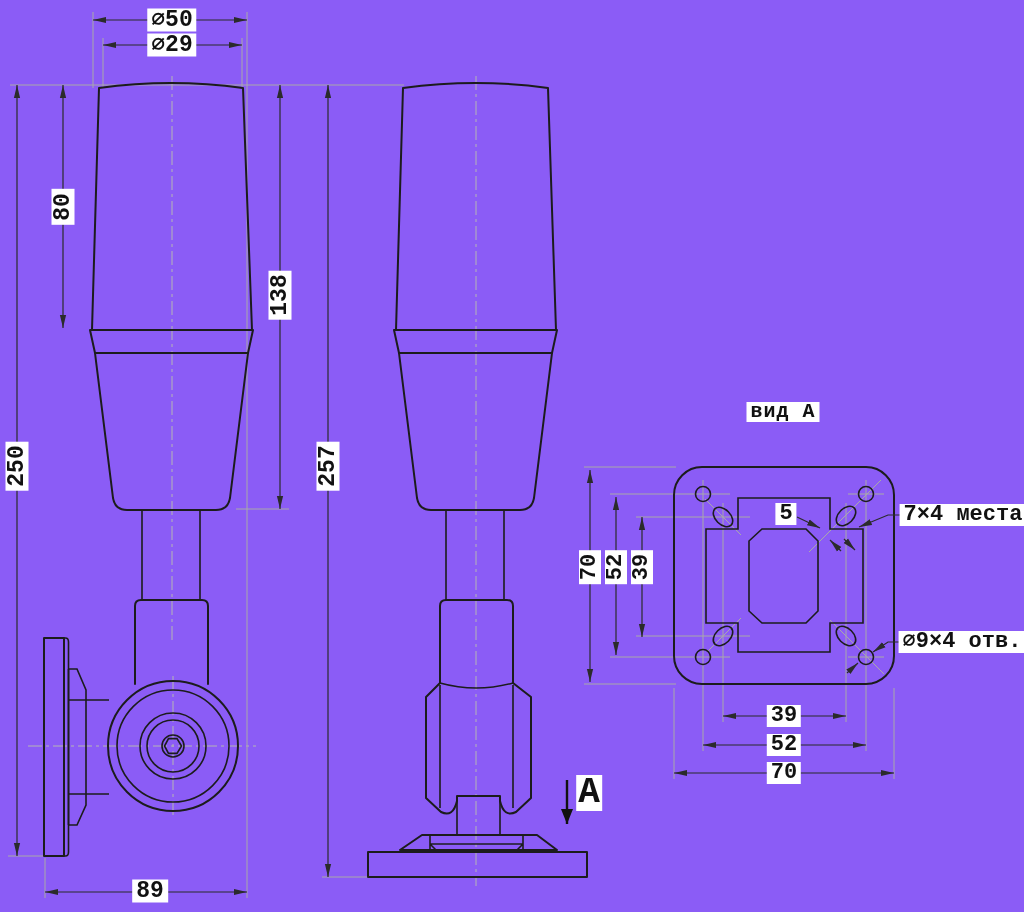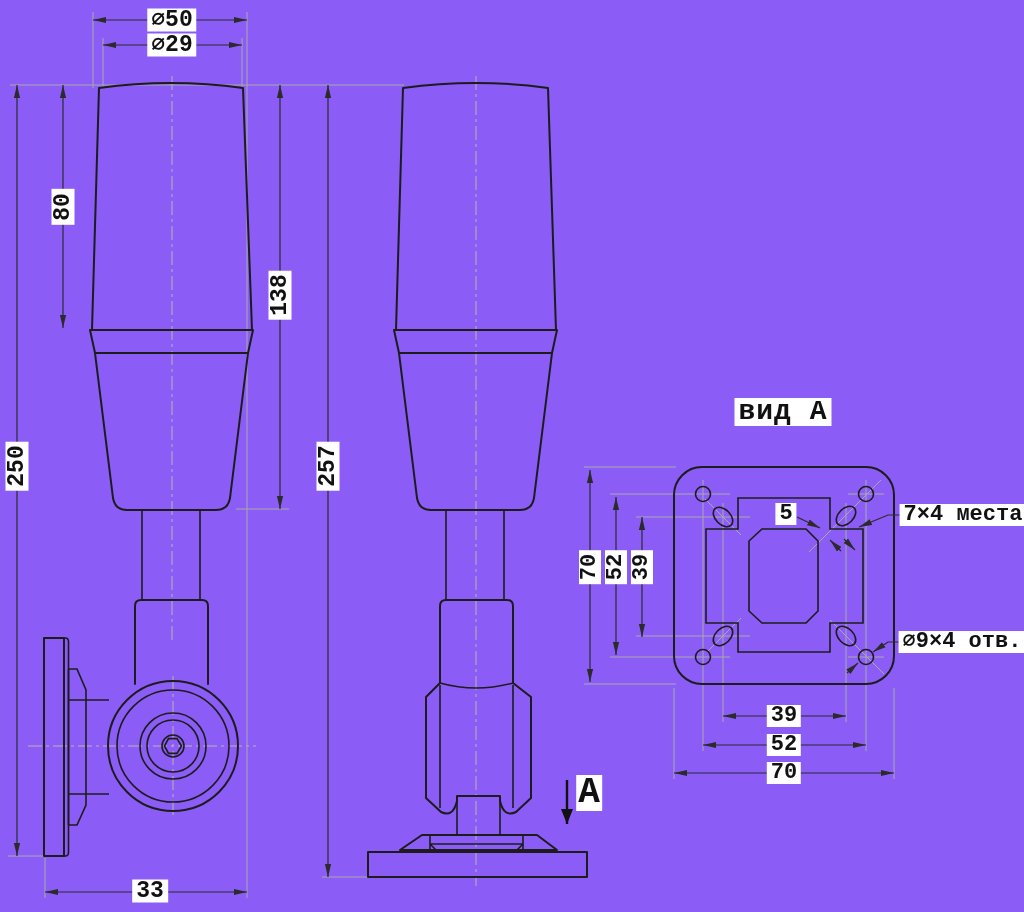--- a/index.html
+++ b/index.html
@@ -9,21 +9,21 @@
   .obj{stroke:#1c1c1c;stroke-width:2;fill:none;stroke-linejoin:round;stroke-linecap:round;}
   .obj2{stroke:#1c1c1c;stroke-width:1.6;fill:none;}
   .dim{stroke:#2b2b2b;stroke-width:1.2;fill:none;}
   .dimb{stroke:#111;stroke-width:2.4;fill:none;}
   .ext{stroke:#a9a9a9;stroke-width:1;fill:none;}
   .cl{stroke:#b5b5b5;stroke-width:1;fill:none;stroke-dasharray:14 4 3 4;}
   .lbl{position:absolute;transform:translate(-50%,-50%);font-weight:bold;font-size:23px;
        line-height:1;color:#111;background:#fff;padding:0 4px;white-space:nowrap;}
   .rot{transform:translate(-50%,-50%) rotate(-90deg);}
   .sm{font-size:22px;}
-  .title{font-size:28px;letter-spacing:1px;text-align:right;}
+  .title{font-size:20px;letter-spacing:1px;text-align:right;}
   .biga{font-size:36px;padding:0 2px;}
 </style>
 </head>
 <body>
 
 <div id="stage">
 <svg width="1024" height="912" viewBox="0 0 1024 912">
   <defs>
     <marker id="ar" markerUnits="userSpaceOnUse" markerWidth="14" markerHeight="9" refX="13" refY="4.5" orient="auto-start-reverse">
       <path d="M0,1.4 L13,4.5 L0,7.6 Z" fill="#2b2b2b"></path>
@@ -144,21 +144,21 @@
 
   <path class="dimb" d="M567,780 V 824" marker-end="url(#arb)"></path>
 </svg>
 
   <div class="lbl" style="left:172px;top:20px">∅50</div>
   <div class="lbl" style="left:172px;top:45px">∅29</div>
   <div class="lbl rot" style="left:63px;top:207px">80</div>
   <div class="lbl rot" style="left:17px;top:466px">250</div>
   <div class="lbl rot" style="left:280px;top:295px">138</div>
   <div class="lbl rot" style="left:328px;top:466px">257</div>
-  <div class="lbl" style="left:150px;top:891px">33</div>
+  <div class="lbl" style="left:150px;top:891px">89</div>
 
   <div class="lbl title" style="left:783px;top:412px">вид А</div>
   <div class="lbl biga" style="left:589px;top:793px">A</div>
 
   <div class="lbl sm" style="left:786px;top:514px">5</div>
   <div class="lbl sm" style="left:963px;top:515px">7×4 места</div>
   <div class="lbl sm" style="left:962px;top:642px">∅9×4 отв.</div>
 
   <div class="lbl rot sm" style="left:590px;top:567px">70</div>
   <div class="lbl rot sm" style="left:616px;top:567px">52</div>

